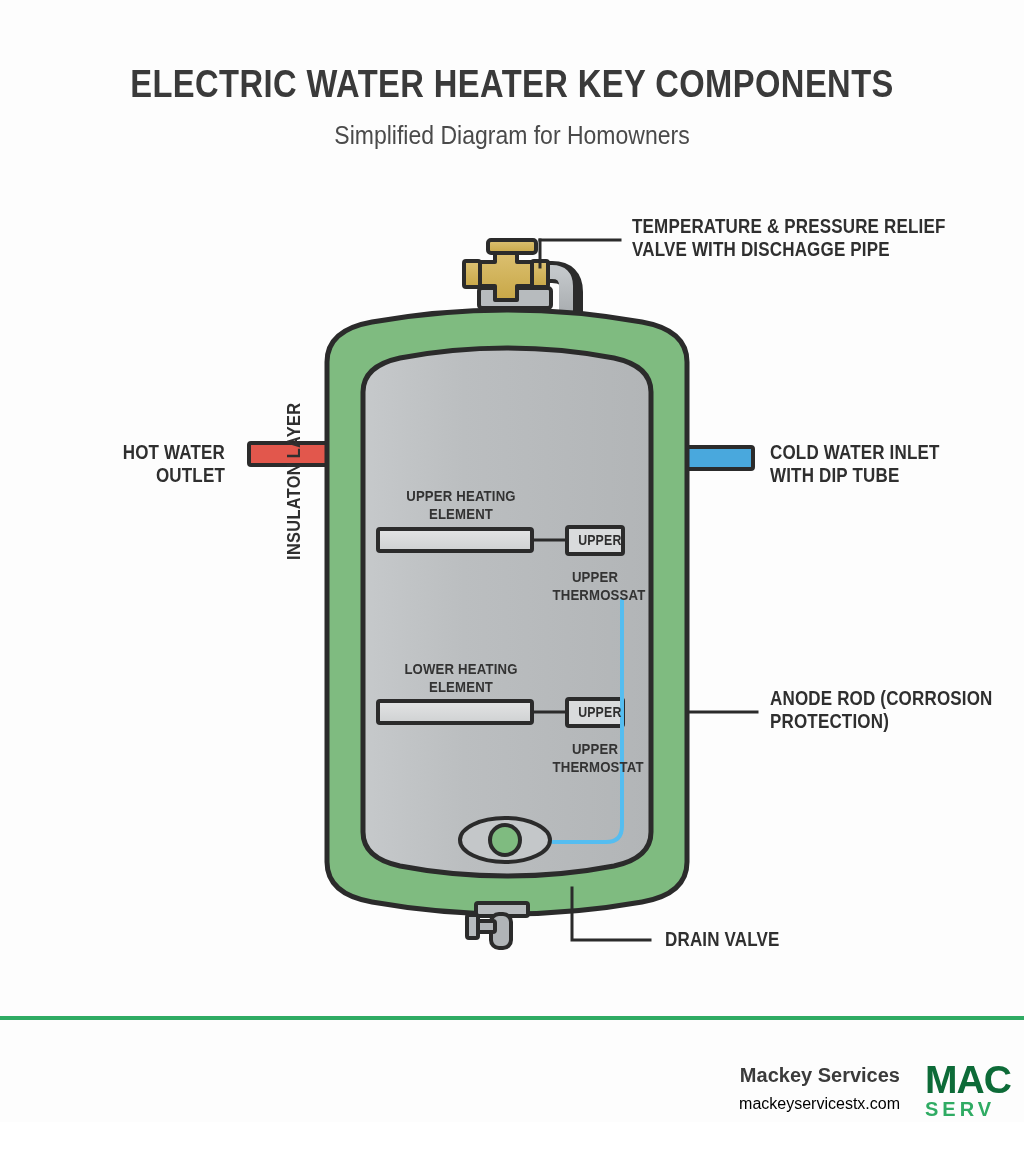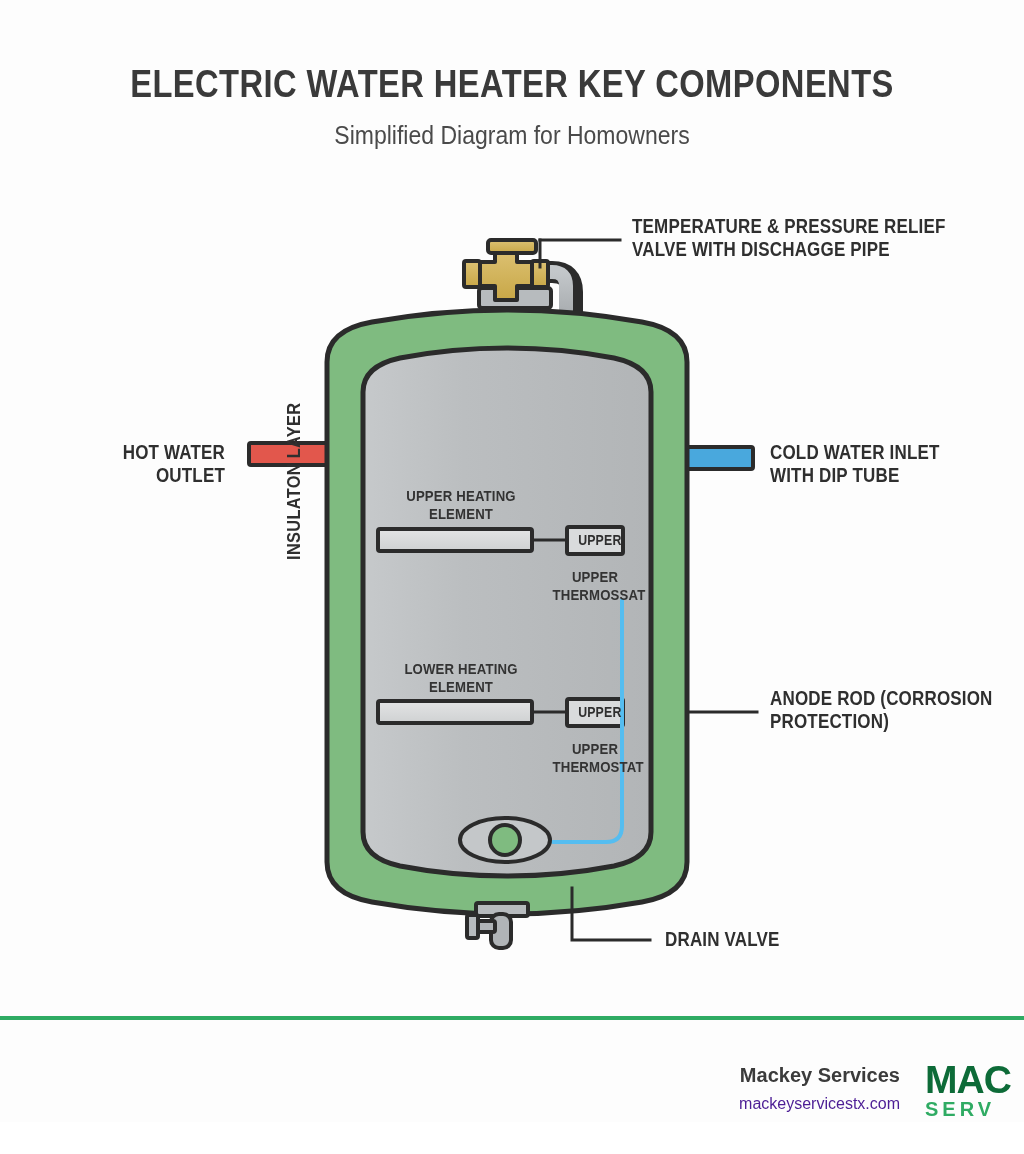--- a/index.html
+++ b/index.html
@@ -121,21 +121,21 @@
     font-weight: bold;
     color: #3b3b3b;
     white-space: nowrap;
   }
   .footer-url {
     position: absolute;
     right: 124px;
     top: 1095px;
     text-align: right;
     font-size: 16px;
-    color: #4c1d95;
+    color: #000000;
     white-space: nowrap;
   }
   .logo {
     position: absolute;
     left: 925px;
     top: 1061px;
     width: 130px;
     overflow: hidden;
   }
   .logo-top {

